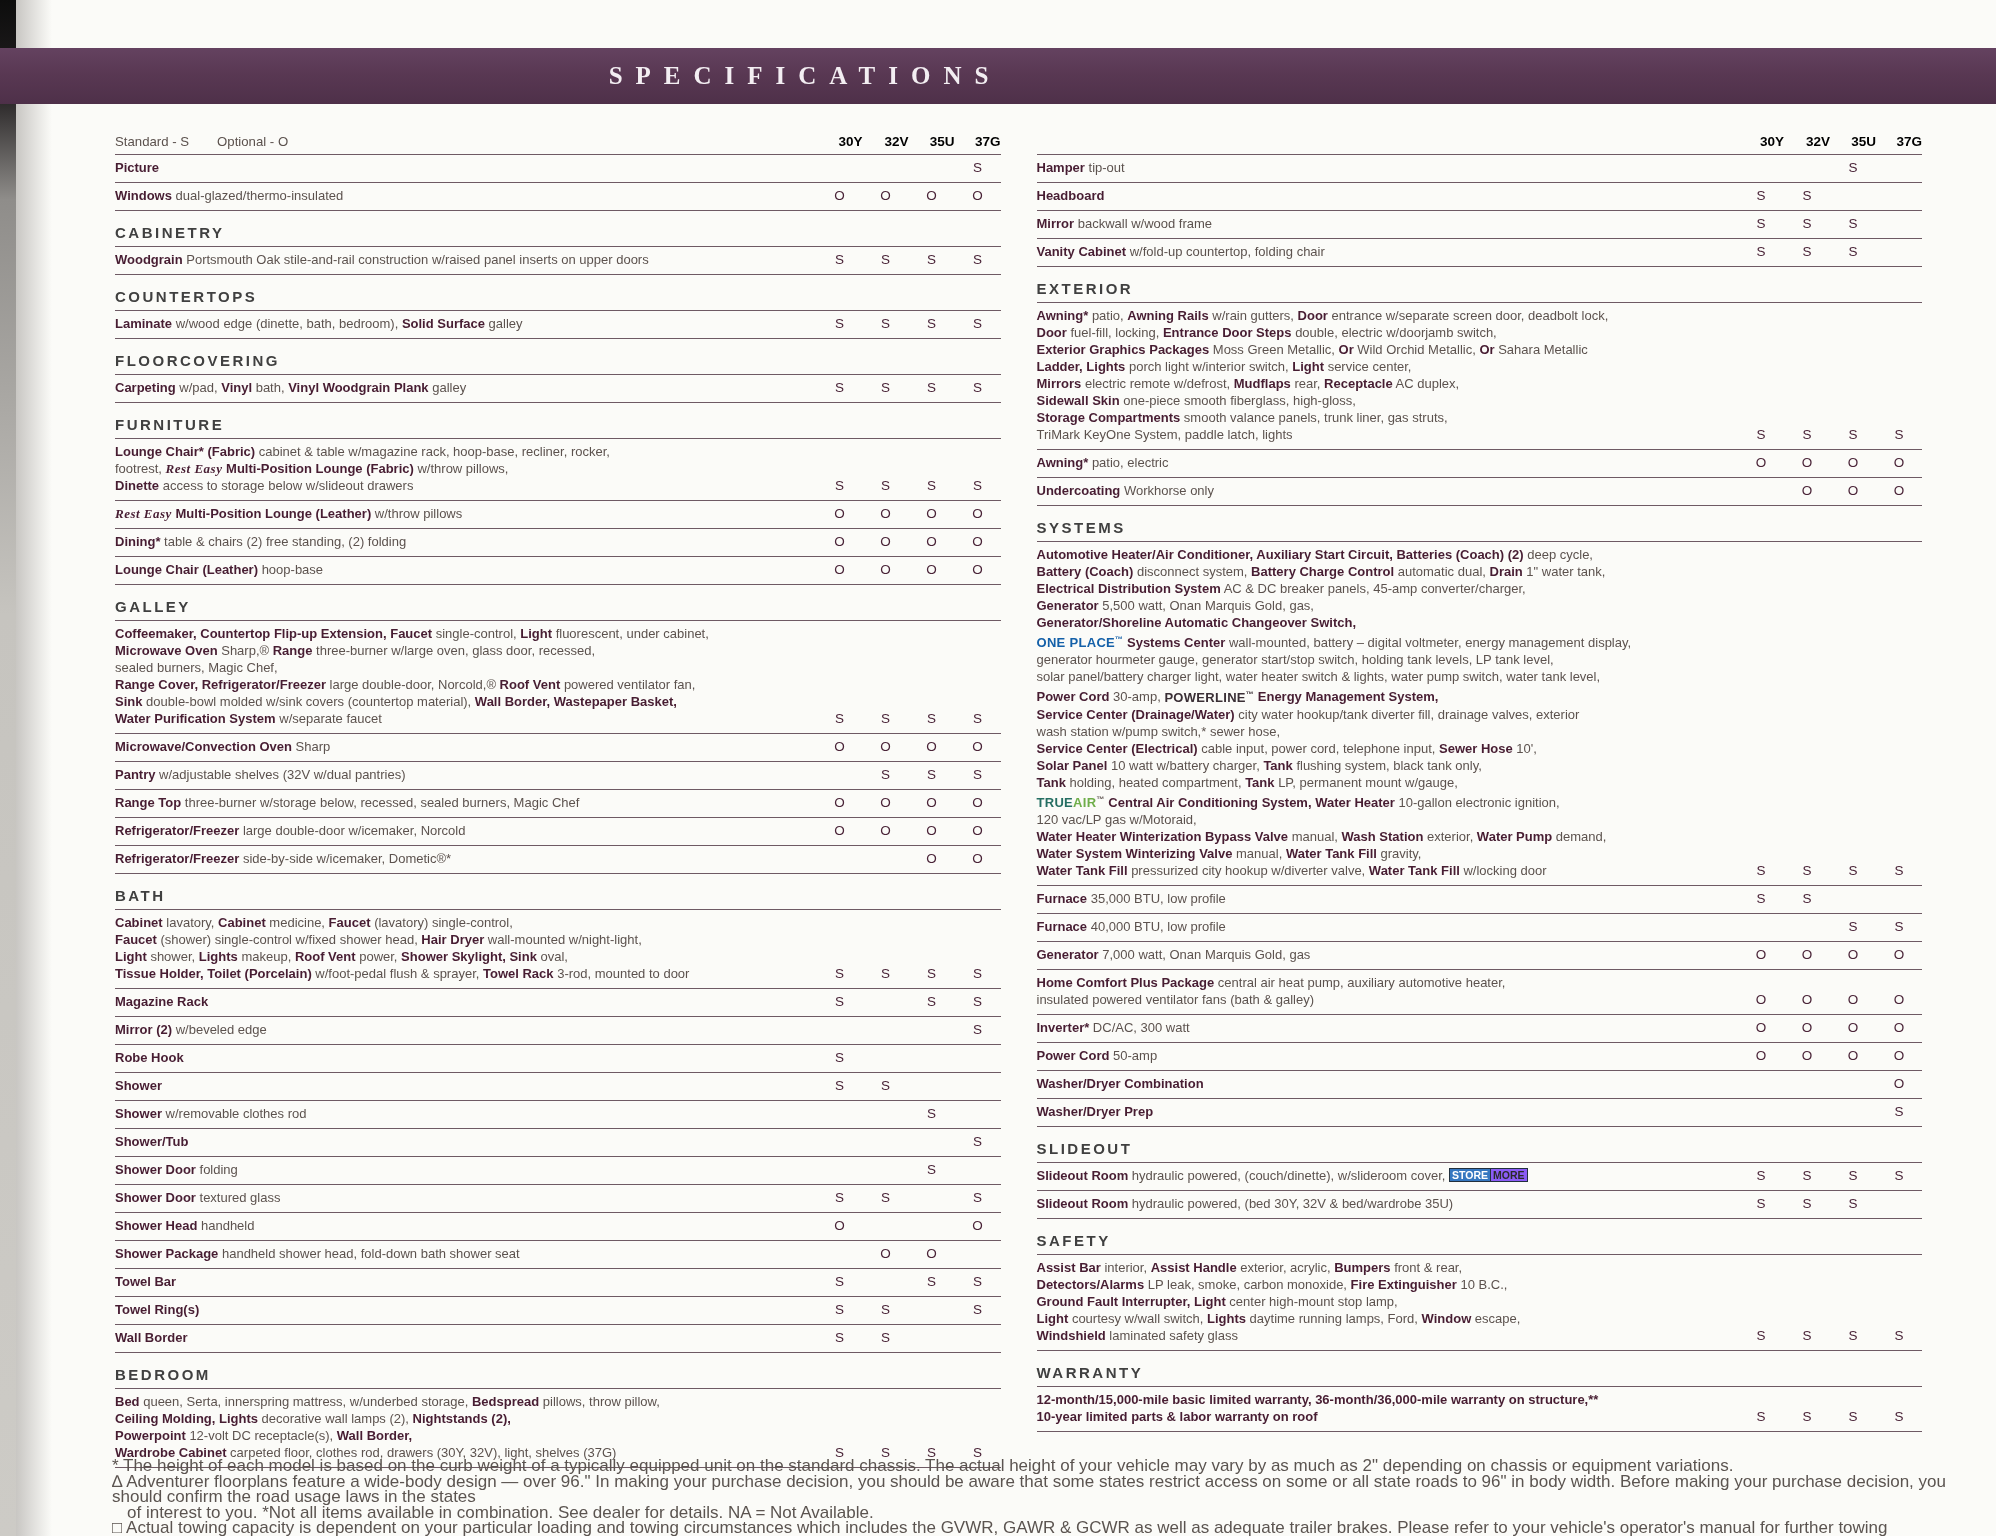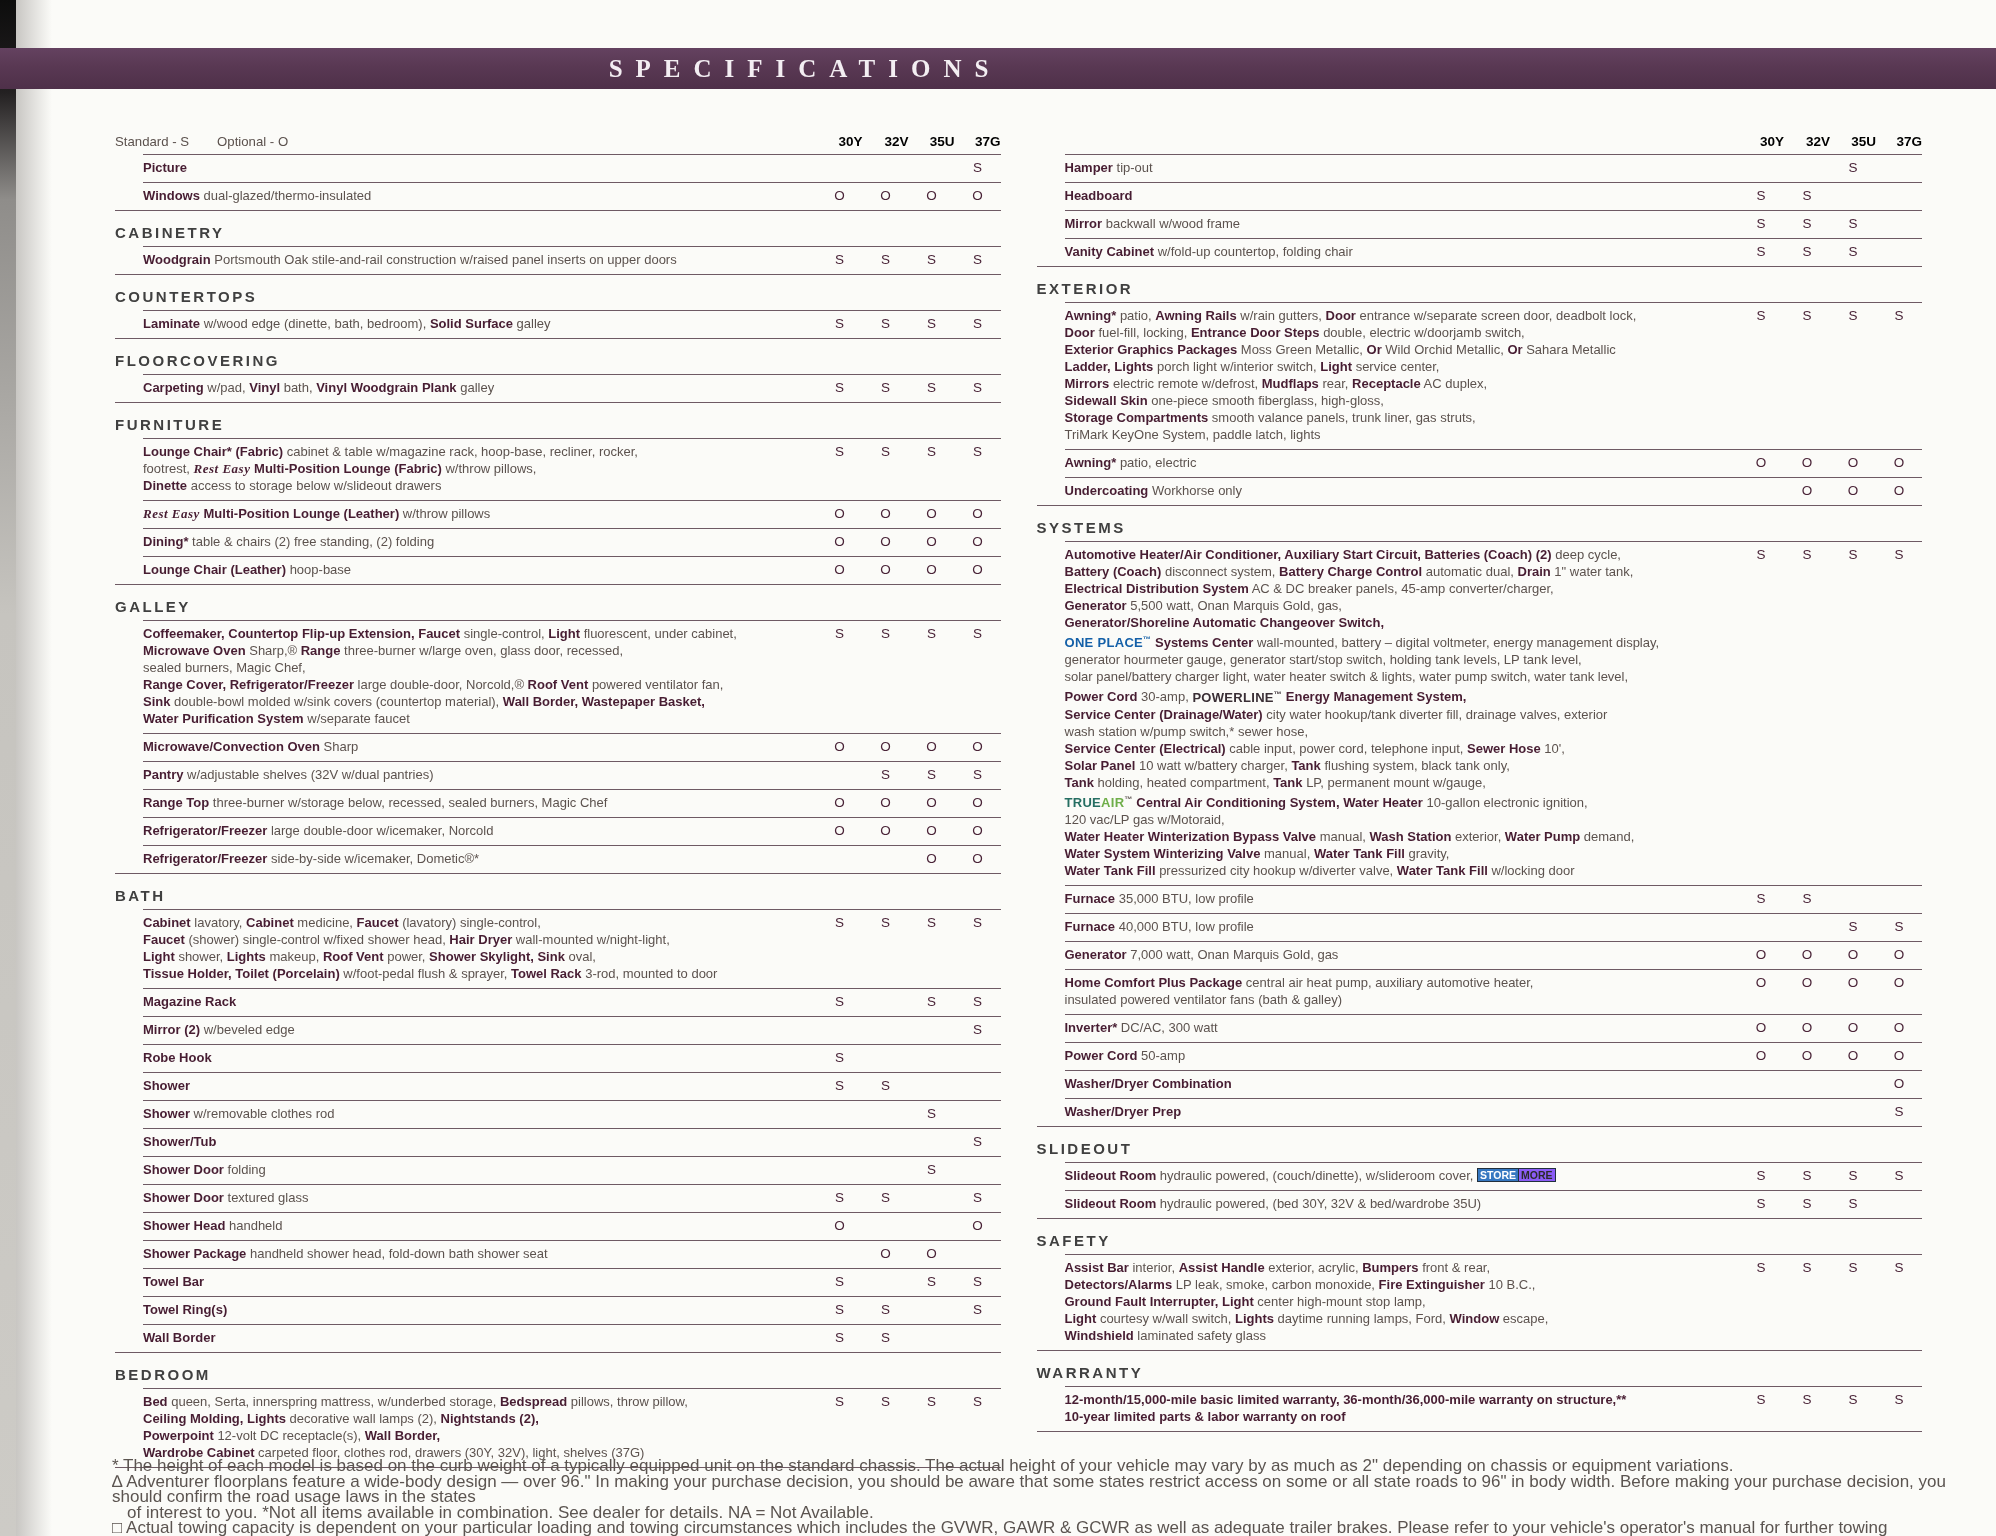--- a/index.html
+++ b/index.html
@@ -11,21 +11,21 @@
   }
   .spine{
     position:absolute;left:0;top:0;width:16px;height:100%;
     background:linear-gradient(180deg,#0d0d0d 0%,#232021 6%,#8f8d8a 13%,#c6c4bf 40%,#cdcbc6 100%);
   }
   .page-edge{
     position:absolute;left:16px;top:0;width:36px;height:100%;
     background:linear-gradient(90deg,rgba(150,146,142,.5),rgba(251,251,248,0));
   }
   .title-bar{
-    position:absolute;left:0;top:48px;right:0;height:41px;
+    position:absolute;left:0;top:48px;right:0;height:56px;
     background:linear-gradient(180deg,#644260 0%,#593853 45%,#4e3049 100%);
     z-index:3;display:flex;align-items:center;
   }
   .title-bar .title{
     width:1610px;text-align:center;color:#f3eef2;
     font-family:"Liberation Serif", serif;font-weight:bold;
     font-size:25px;letter-spacing:13px;
   }
   .content{
     position:absolute;top:131px;left:115px;right:74px;
@@ -40,24 +40,23 @@
   .vals-head{display:flex;}
   .col-label{
     width:46px;text-align:right;font-weight:bold;font-size:13.5px;color:#000000;
   }
   .section-heading{
     font-size:15px;font-weight:bold;letter-spacing:2.5px;color:#404040;
     margin:13px 0 5px;
   }
   .rows-group{border-bottom:1.6px solid #6e5a64;}
   .spec-row{
-    display:flex;align-items:flex-start;
+    display:flex;align-items:flex-end;
     border-top:1.6px solid #6e5a64;
     padding:4px 0 6px;
-    margin-left:28px;
   }
   .row-label{
     flex:1;min-width:0;padding-right:6px;
     font-size:13px;line-height:17px;color:#5c524e;
   }
   .row-label .b{font-weight:bold;color:#471d32;}
   .row-vals{display:flex;flex:0 0 auto;}
   .val{
     width:46px;text-align:center;font-size:13.5px;line-height:17px;color:#4a2438;
   }

